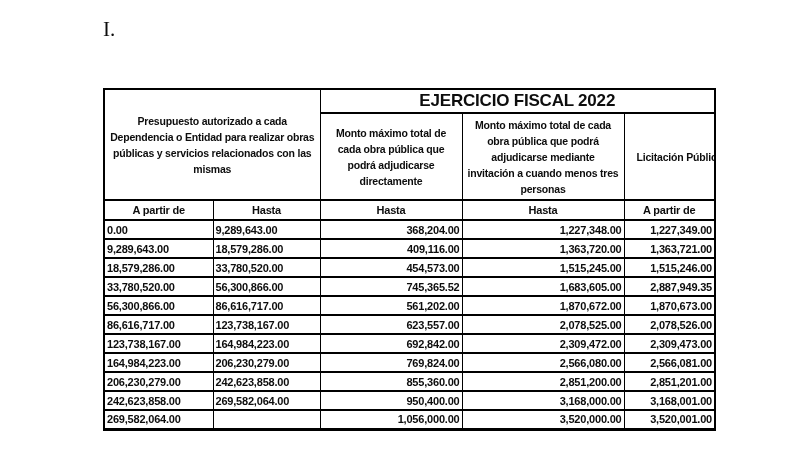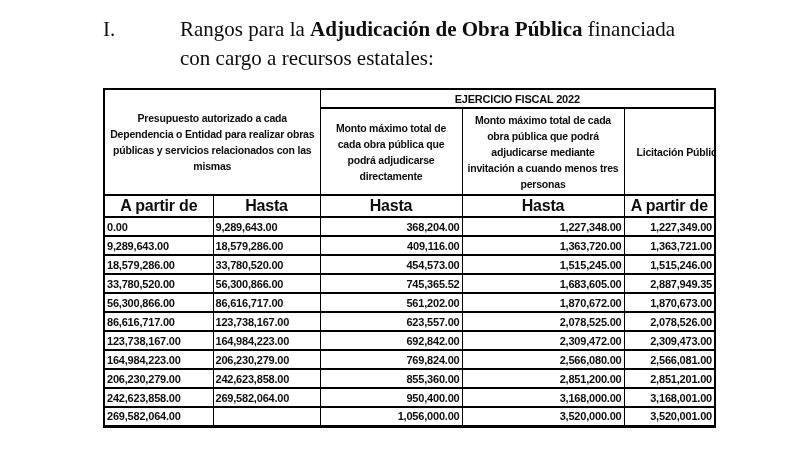--- a/index.html
+++ b/index.html
@@ -49,49 +49,48 @@
     vertical-align: middle;
   }
   td.hdr {
     text-align: center;
     font-size: 10.5px;
     line-height: 16px;
     padding: 2px 4px;
   }
   td.fiscal-cell {
     text-align: center;
-    font-size: 11px;
+    font-size: 17px;
     height: 19px;
     padding: 1px 2px;
   }
   td.nowrap { white-space: nowrap; padding-left: 12px; padding-right: 2px; }
   tr.subhdr td {
     text-align: center;
-    font-size: 16px;
+    font-size: 11px;
     height: 20px;
     padding: 1px 2px;
     border-bottom-width: 2.5px;
   }
   tr.data-row td {
     height: 19px;
     font-size: 11px;
     padding: 0 2px;
   }
   tr.data-row td.right { text-align: left; padding-right: 5px; }
   tr.data-row td.center { text-align: right; }
   tr.data-row:last-child td { border-bottom-width: 3px; }
 </style>
 </head>
 <body>
 
 <div class="page">
 
   <div class="title-block">
     <span class="numeral">I.</span>
-    <div class="title-text"><span>Rangos para la </span><b>Adjudicación de Obra Pública</b><span> financiada</span><br><span>con cargo a recursos estatales:</span></div>
   </div>
 
   <table class="ranges-table">
     <colgroup>
       <col style="width:109px">
       <col style="width:107px">
       <col style="width:142px">
       <col style="width:162px">
       <col style="width:91px">
     </colgroup>

